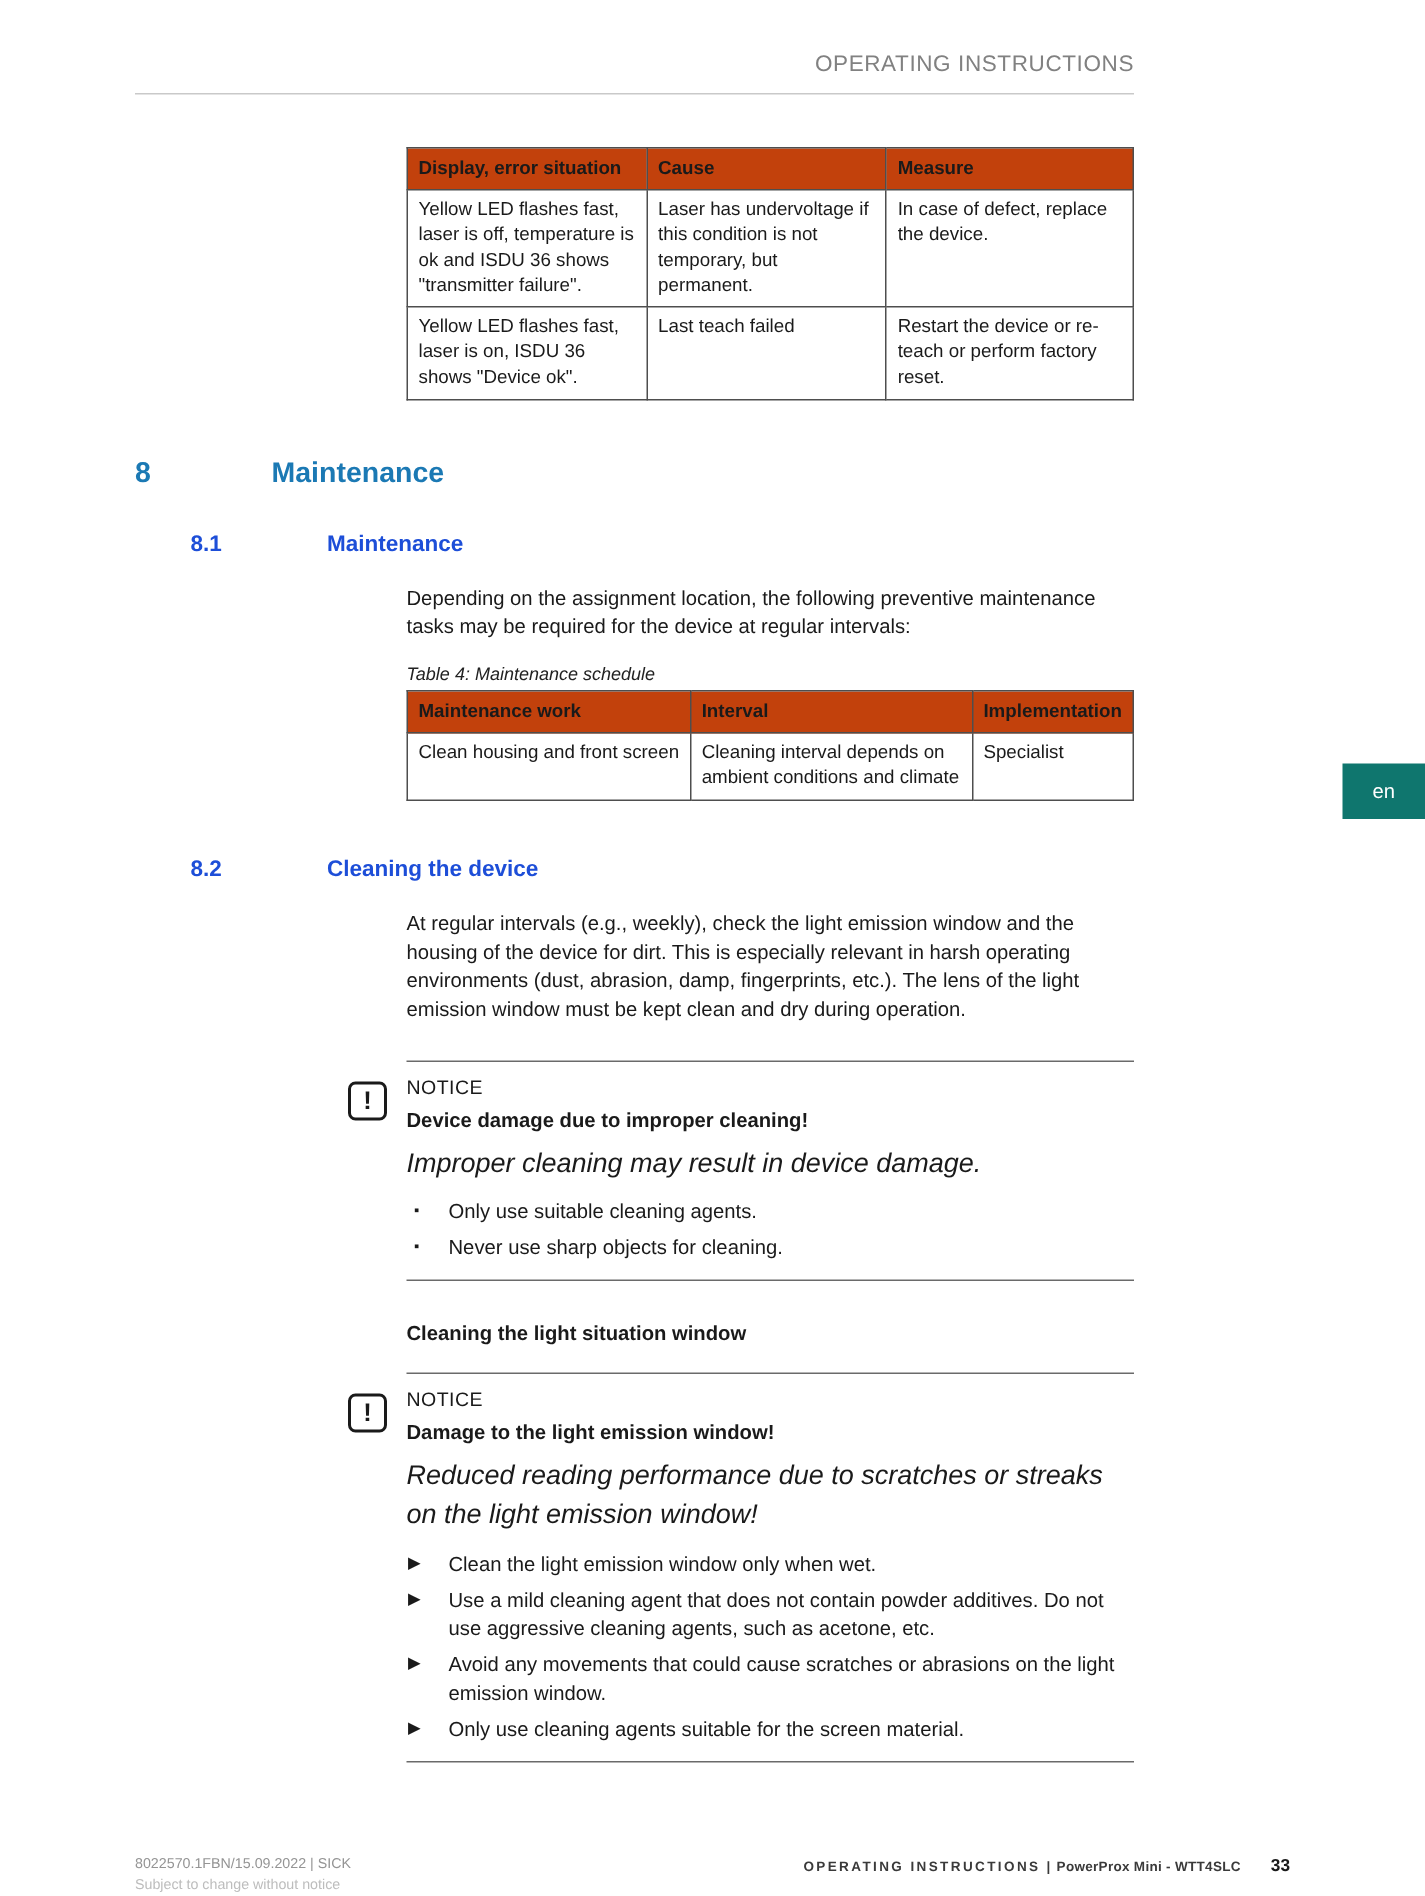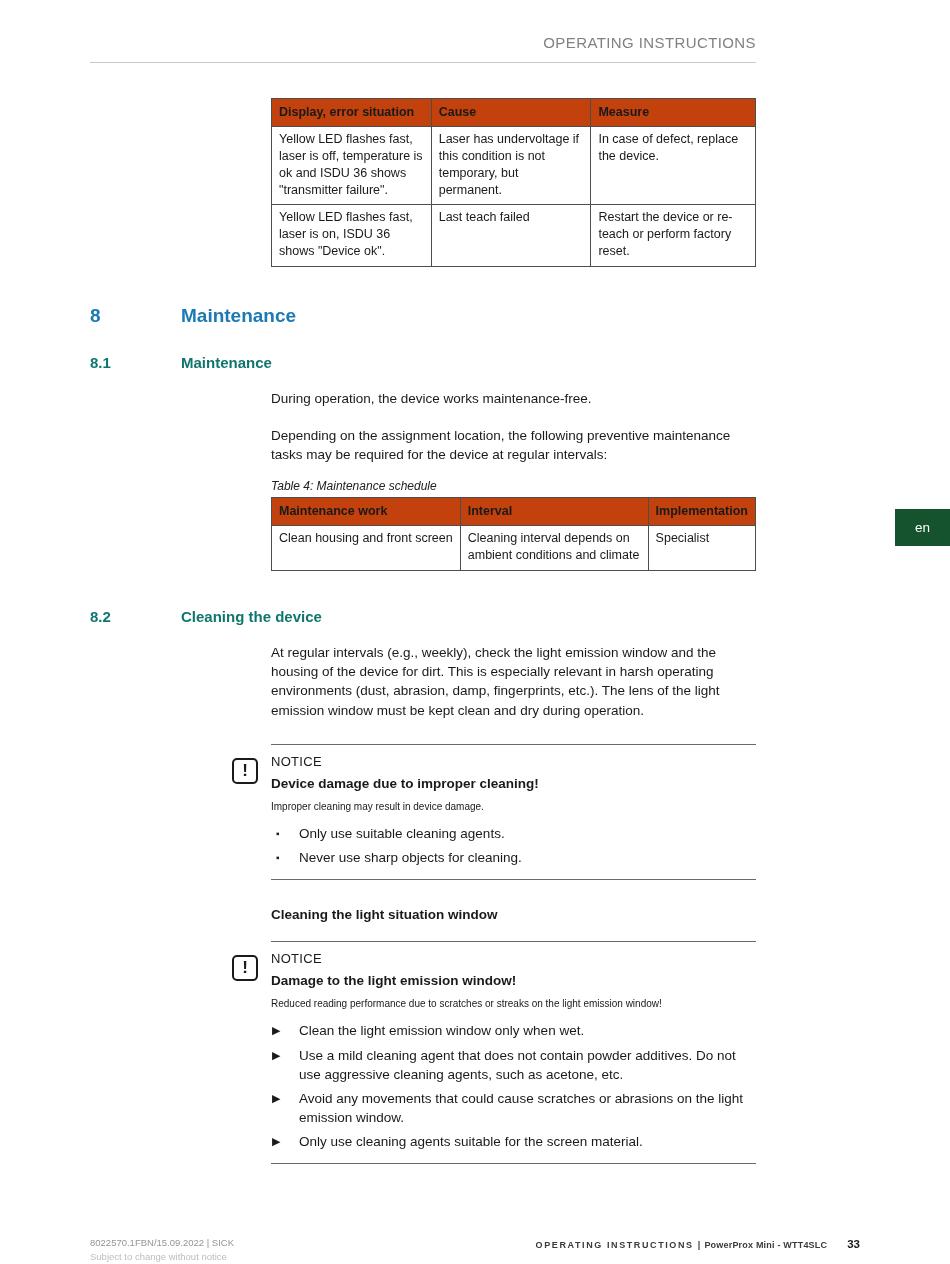--- a/index.html
+++ b/index.html
@@ -61,21 +61,21 @@
   .tbl-maint col.c1 { width: 40%; }
   .tbl-maint col.c2 { width: 40%; }
   .tbl-maint col.c3 { width: 20%; }
 
   .err-table-wrap { margin-top: 35px; }
 
   
   .sect-row { display: flex; align-items: baseline; }
   .sect-num { width: 91px; flex: 0 0 91px; }
   .h1-row { margin-top: 38px; color: #1b79b4; font-size: 19px; font-weight: bold; }
-  .h2-row { margin-top: 27px; color: #0f766e; font-size: 15px; font-weight: bold; }
+  .h2-row { margin-top: 27px; color: #1d4ed8; font-size: 15px; font-weight: bold; margin-left: 37px; }
 
   
   .para {
     margin-top: 18px;
     font-size: 13.5px;
     line-height: 1.42;
     color: #1a1a1a;
   }
   .table-caption {
     margin-top: 15px;
@@ -107,21 +107,21 @@
     display: flex;
     align-items: center;
     justify-content: center;
     font-weight: bold;
     font-size: 17px;
     color: #1a1a1a;
     background: #ffffff;
   }
   .notice-label { font-size: 13px; letter-spacing: 0.3px; }
   .notice-title { margin-top: 7px; font-size: 13.5px; font-weight: bold; }
-  .notice-text { margin-top: 9px; font-size: 10px; line-height: 1.42; }
+  .notice-text { margin-top: 9px; font-size: 18px; line-height: 1.42; font-style: italic; }
 
   .marker-list { margin-top: 10px; }
   .marker-row {
     display: flex;
     font-size: 13.5px;
     line-height: 1.42;
     margin-top: 5px;
   }
   .marker-row .marker {
     flex: 0 0 28px;
@@ -139,21 +139,21 @@
     font-weight: bold;
   }
 
   
   .lang-tab {
     position: absolute;
     right: 0;
     top: 509px;
     width: 55px;
     height: 37px;
-    background: #14532d;
+    background: #0f766e;
     color: #ffffff;
     font-size: 13.5px;
     display: flex;
     align-items: center;
     justify-content: center;
   }
 
   
   .footer {
     position: absolute;
@@ -219,21 +219,20 @@
       <span class="sect-num">8</span>
       <span>Maintenance</span>
     </div>
 
     <div class="sect-row h2-row">
       <span class="sect-num">8.1</span>
       <span>Maintenance</span>
     </div>
 
     <div class="body-col">
-      <p class="para">During operation, the device works maintenance-free.</p>
       <p class="para">Depending on the assignment location, the following preventive maintenance tasks may be required for the device at regular intervals:</p>
       <div class="table-caption">Table 4: Maintenance schedule</div>
 
       <table class="doc-table tbl-maint">
         <colgroup>
             <col class="c1">
             <col class="c2">
             <col class="c3">
           </colgroup>
         <thead>

